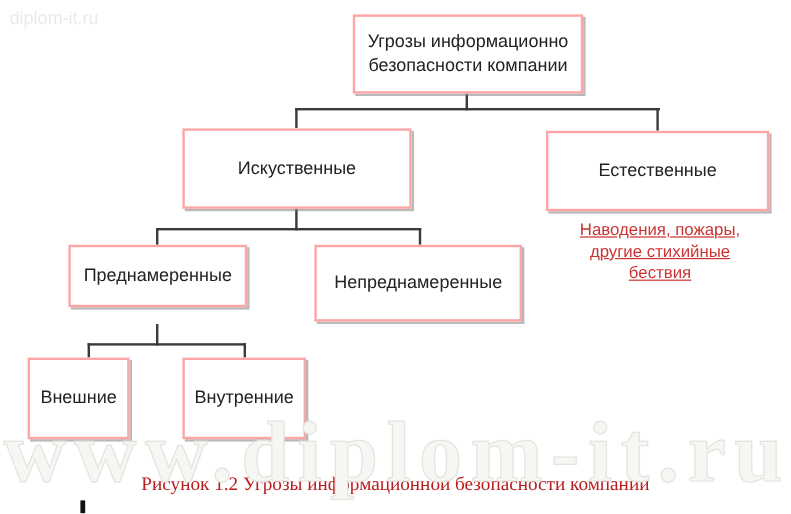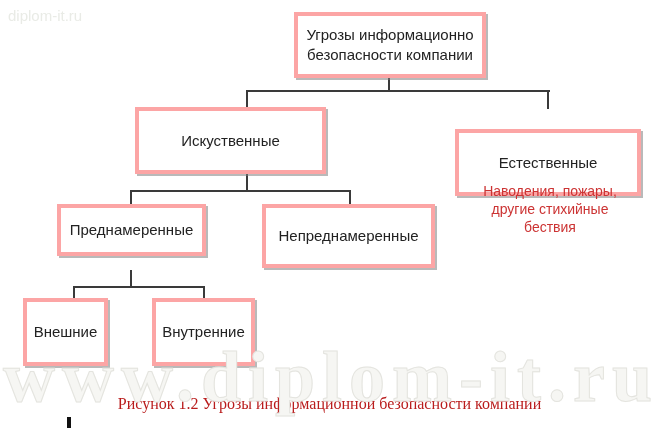--- a/index.html
+++ b/index.html
@@ -13,21 +13,21 @@
     height: 428px;
     background: #ffffff;
     overflow: hidden;
     font-family: "Liberation Sans", "DejaVu Sans", sans-serif;
     border-radius: 32px;
   }
   .node {
     position: absolute;
     box-sizing: border-box;
     background: #ffffff;
-    border: 4px solid #fca5a5;
+    border: 2px solid #fca5a5;
     box-shadow: 2px 2px 0 rgba(128,128,128,0.55);
     display: flex;
     align-items: center;
     justify-content: center;
     text-align: center;
     font-size: 15px;
     line-height: 20px;
     color: #222222;
     white-space: pre-line;
     z-index: 2;
@@ -111,25 +111,25 @@
   <div class="connector" style="left:349px; top:190px; width:2px; height:14px;"></div>
 
   <div class="connector" style="left:130px; top:270px; width:2px; height:18px;"></div>
   <div class="connector" style="left:73px; top:286px; width:132px; height:2px;"></div>
   <div class="connector" style="left:73px; top:286px; width:2px; height:12px;"></div>
   <div class="connector" style="left:203px; top:286px; width:2px; height:12px;"></div>
 
   <div class="node" style="left:294px; top:12px; width:192px; height:66px;">Угрозы информационно
 безопасности компании</div>
 
-  <div class="node" style="left:135px; top:107px; width:191px; height:67px;">Искуственные</div>
+  <div class="node" style="left:152px; top:107px; width:191px; height:67px;">Искуственные</div>
 
-  <div class="node" style="left:455px; top:109px; width:186px; height:67px;margin-top:20px;">Естественные</div>
+  <div class="node" style="left:455px; top:109px; width:186px; height:67px;">Естественные</div>
 
-  <div class="note" style="left:455px; top:182px; width:190px;">Наводения, пожары,
+  <div class="note" style="left:455px; top:182px; width:190px;text-decoration:underline;">Наводения, пожары,
 другие стихийные
 бествия</div>
 
   <div class="node" style="left:57px; top:204px; width:149px; height:52px;">Преднамеренные</div>
 
   <div class="node" style="left:262px; top:204px; width:173px; height:64px;">Непреднамеренные</div>
 
   <div class="node" style="left:23px; top:298px; width:85px; height:68px;">Внешние</div>
 
   <div class="node" style="left:152px; top:298px; width:103px; height:68px;">Внутренние</div>

